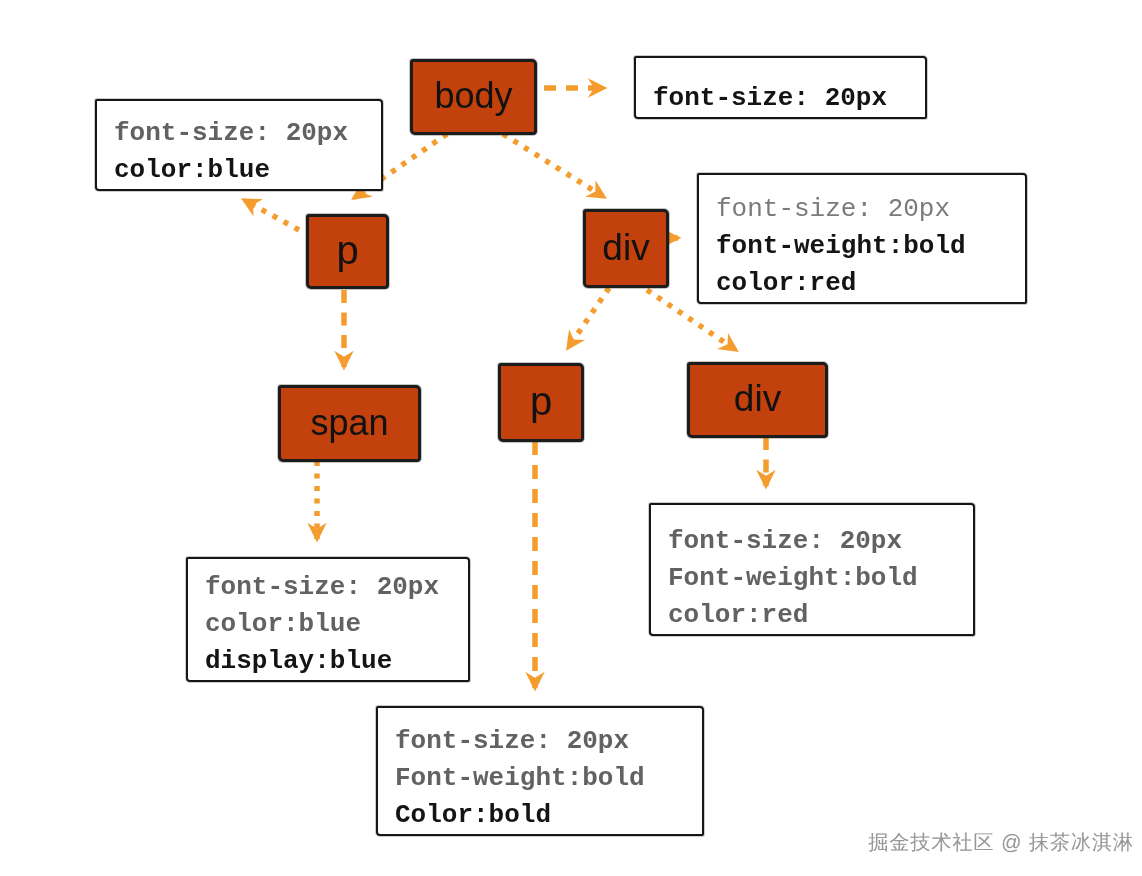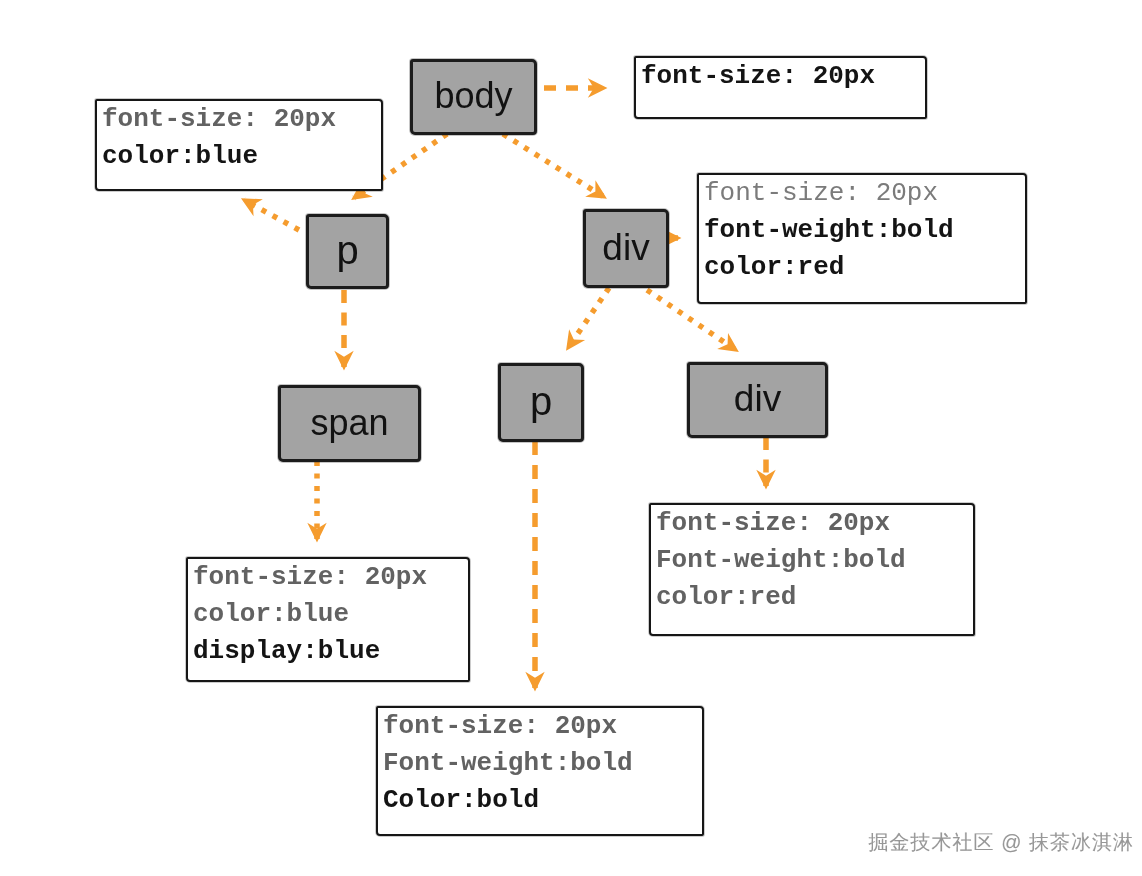--- a/index.html
+++ b/index.html
@@ -8,21 +8,21 @@
     width:1142px;height:876px;
     background:#ffffff;
     overflow:hidden;
     font-family:"Liberation Sans",sans-serif;
   }
   .arrows{position:absolute;left:0;top:0;width:1142px;height:876px;pointer-events:none;}
 
   
   .node{
     position:absolute;
-    background:#a3a3a3;
+    background:#c2410c;
     border:3px solid #1c1c1c;
     border-radius:3px 5px 4px 5px;
     box-shadow:0 0 0 1px rgba(28,28,28,.25);
     display:flex;align-items:center;justify-content:center;
     color:#121212;
   }
   .node span{transform:translateY(-1px);}
   .node-body {left:410px;top:59px;width:121px;height:70px;font-size:36px;}
   .node-p1   {left:306px;top:214px;width:77px;height:69px;font-size:40px;}
   .node-div1 {left:583px;top:209px;width:80px;height:73px;font-size:37px;}
@@ -30,22 +30,22 @@
   .node-p2   {left:498px;top:363px;width:80px;height:73px;font-size:40px;}
   .node-div2 {left:687px;top:362px;width:135px;height:70px;font-size:37px;}
 
   
   .cssbox{
     position:absolute;
     background:#ffffff;
     border:2.5px solid #161616;
     border-radius:2px 4px 2px 4px;
     box-shadow:0 0 0 1px rgba(22,22,22,.22);
-    display:flex;flex-direction:column;justify-content:flex-start;
-    padding-left:5px;box-sizing:border-box;
+    display:flex;flex-direction:column;justify-content:flex-end;
+    padding-left:17px;box-sizing:border-box;
     font-family:"Liberation Mono","DejaVu Sans Mono",monospace;
     font-size:26px;line-height:37px;
     font-weight:700;
     white-space:nowrap;
   }
   .box-body-style {left:634px;top:56px; width:293px;height:63px;}
   .box-p-style    {left:95px; top:99px; width:288px;height:92px;}
   .box-div-style  {left:697px;top:173px;width:330px;height:131px;}
   .box-span-style {left:186px;top:557px;width:284px;height:125px;}
   .box-div2-style {left:649px;top:503px;width:326px;height:133px;}

